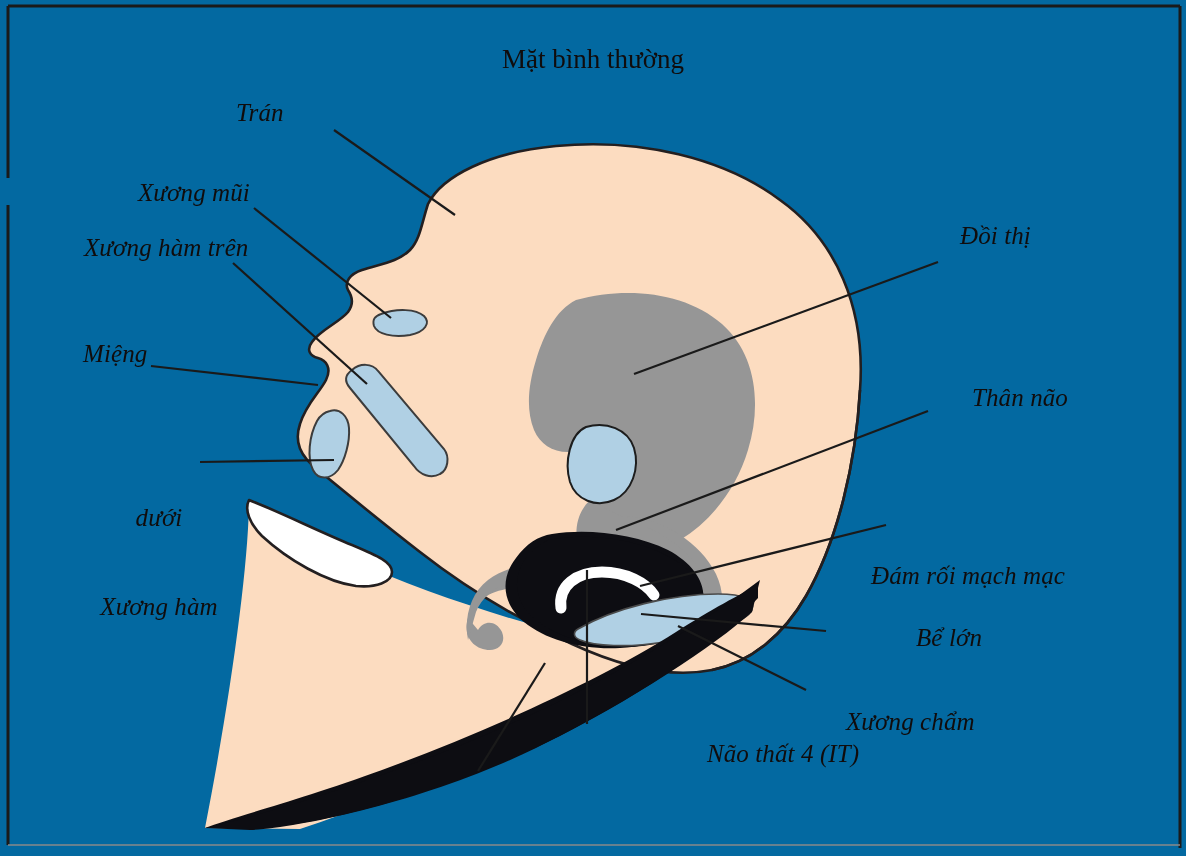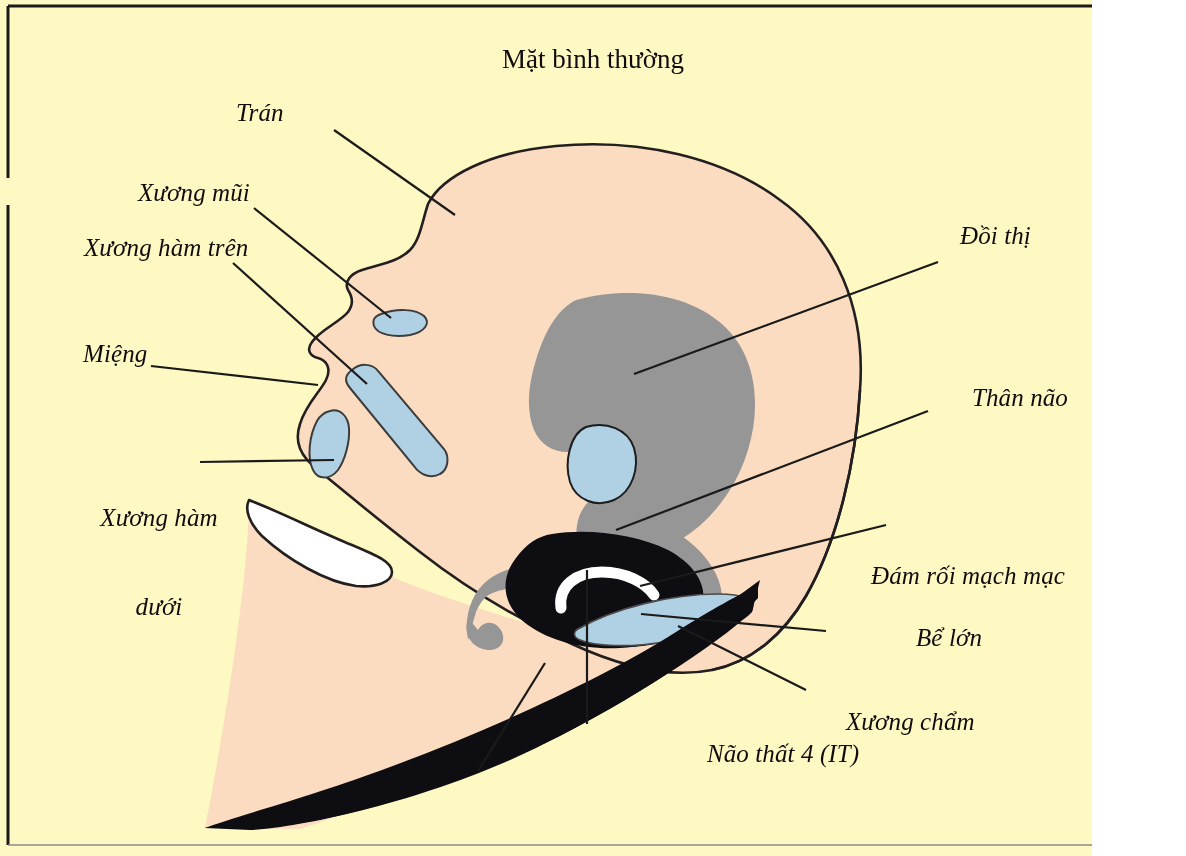--- a/index.html
+++ b/index.html
@@ -5,23 +5,23 @@
   html, body {
     margin: 0;
     padding: 0;
     background: #ffffff;
   }
   body {
     font-family: "Liberation Serif", "DejaVu Serif", serif;
   }
   #page {
     position: relative;
-    width: 1092px;
+    width: 1186px;
     height: 856px;
-    background: #fef9c3;
+    background: #0369a1;
     overflow: hidden;
   }
   #diagram-svg {
     position: absolute;
     left: 0;
     top: 0;
     width: 1186px;
     height: 856px;
   }
   .label {
@@ -259,22 +259,22 @@
 
   <div class="label" style="left:236px; top:98px;">Trán</div>
 
   <div class="label" style="left:138px; top:178px;">Xương mũi</div>
 
   <div class="label" style="left:84px; top:233px;">Xương hàm trên</div>
 
   <div class="label" style="left:83px; top:339px;">Miệng</div>
 
   <div class="label center" style="left:64px; top:444px; width:190px;">
+    <div>dưới</div>
     <div>Xương hàm</div>
-    <div>dưới</div>
   </div>
 
   <div class="label" style="left:960px; top:221px;">Đồi thị</div>
 
   <div class="label" style="left:972px; top:383px;">Thân não</div>
 
   <div class="label center" style="left:844px; top:502px; width:248px;">
     <div>Đám rối mạch mạc</div>
   </div>
 

